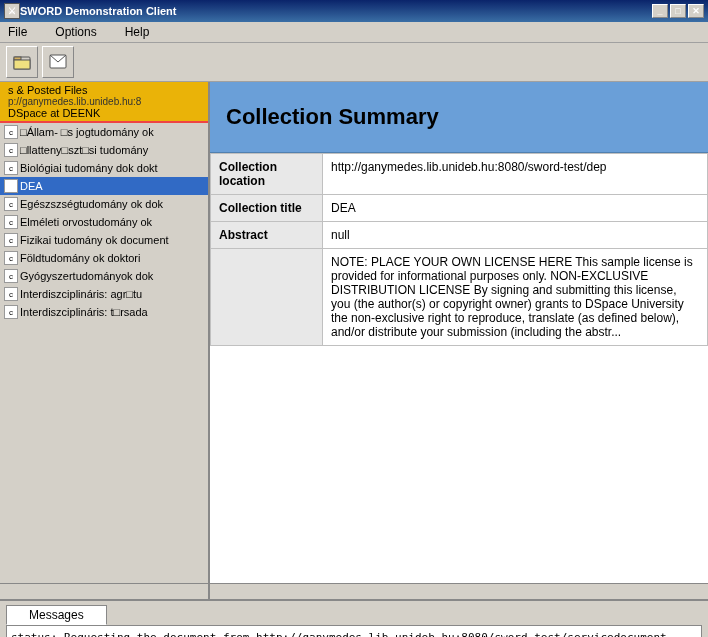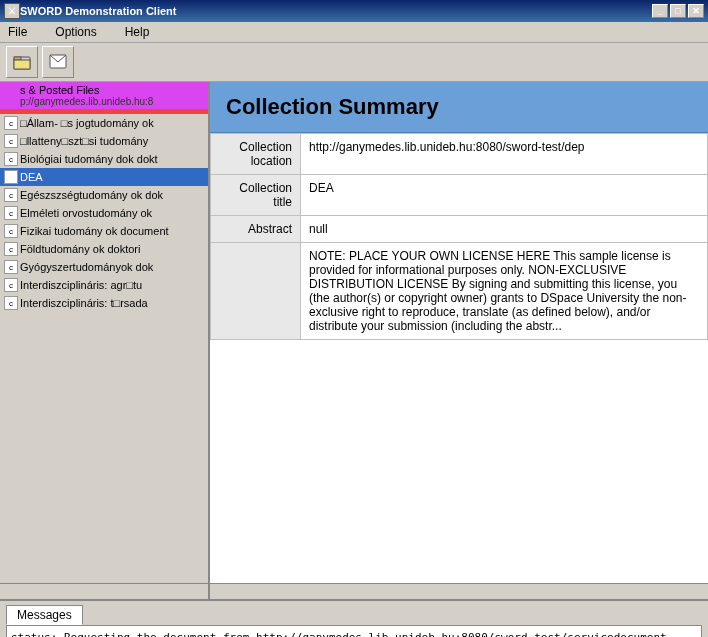--- a/index.html
+++ b/index.html
@@ -79,24 +79,24 @@
     
     .left-panel {
       width: 210px;
       border-right: 2px solid #888;
       background: #d4d0c8;
       display: flex;
       flex-direction: column;
       overflow: hidden;
     }
     .left-panel-header {
-      background: #d946ef;
-      padding: 2px 20px;
+      background: #eab308;
+      padding: 2px 8px;
       font-size: 11px;
-      border-bottom: 5px solid #ef4444;
+      border-bottom: 2px solid #ef4444;
     }
     .left-panel-content {
       flex: 1;
       overflow-y: auto;
       overflow-x: auto;
     }
     .tree-item {
       padding: 2px 4px;
       font-size: 11px;
       cursor: pointer;
@@ -126,38 +126,37 @@
       background: white;
       display: flex;
       flex-direction: column;
       overflow: hidden;
     }
     .collection-summary-header {
       background: #6a9fd8;
       color: black;
       font-size: 22px;
       font-weight: bold;
-      padding: 12px 16px;
+      padding: 22px 16px;
       border-bottom: 1px solid #5080b0;
     }
     .summary-table {
       border-collapse: collapse;
       width: 100%;
       font-size: 12px;
     }
     .summary-table td {
       border: 1px solid #c0c0c0;
       padding: 6px 8px;
       vertical-align: top;
     }
     .summary-table .label-col {
       background: #e8e8e8;
-      width: 90px;
-      font-weight: normal;
-      text-align: right;
+      width: 112px;
+      font-weight: bold;
     }
     .right-scroll {
       overflow-y: auto;
       overflow-x: auto;
       flex: 1;
     }
     .right-scrollbar {
       height: 16px;
       background: #d4d0c8;
       border-top: 1px solid #888;
@@ -172,21 +171,21 @@
       background: #d4d0c8;
     }
     .messages-tab-bar {
       padding: 4px 6px 0;
       display: flex;
     }
     .messages-tab {
       background: #d4d0c8;
       border: 1px solid #888;
       border-bottom: none;
-      padding: 2px 10px;
+      padding: 2px 22px;
       font-size: 12px;
       cursor: pointer;
       position: relative;
       z-index: 1;
     }
     .messages-tab.active {
       background: white;
       border-bottom: 1px solid white;
     }
     .messages-content {
@@ -244,20 +243,21 @@
     </svg>
   </div>
 </div>
 
 <div class="main-area">
 
   <div class="left-panel">
     <div class="left-panel-header">
       <div>s &amp; Posted Files</div>
       <div style="font-size:10px; color:#333; white-space:nowrap; overflow:hidden;">p://ganymedes.lib.unideb.hu:8</div>
+      <div>DSpace at DEENK</div>
     </div>
     <div class="left-panel-content">
       <div class="tree-item">
         <span class="icon">c</span>
         <span>□Állam- □s jogtudomány ok</span>
       </div>
       <div class="tree-item">
         <span class="icon">c</span>
         <span>□llatteny□szt□si tudomány</span>
       </div>

